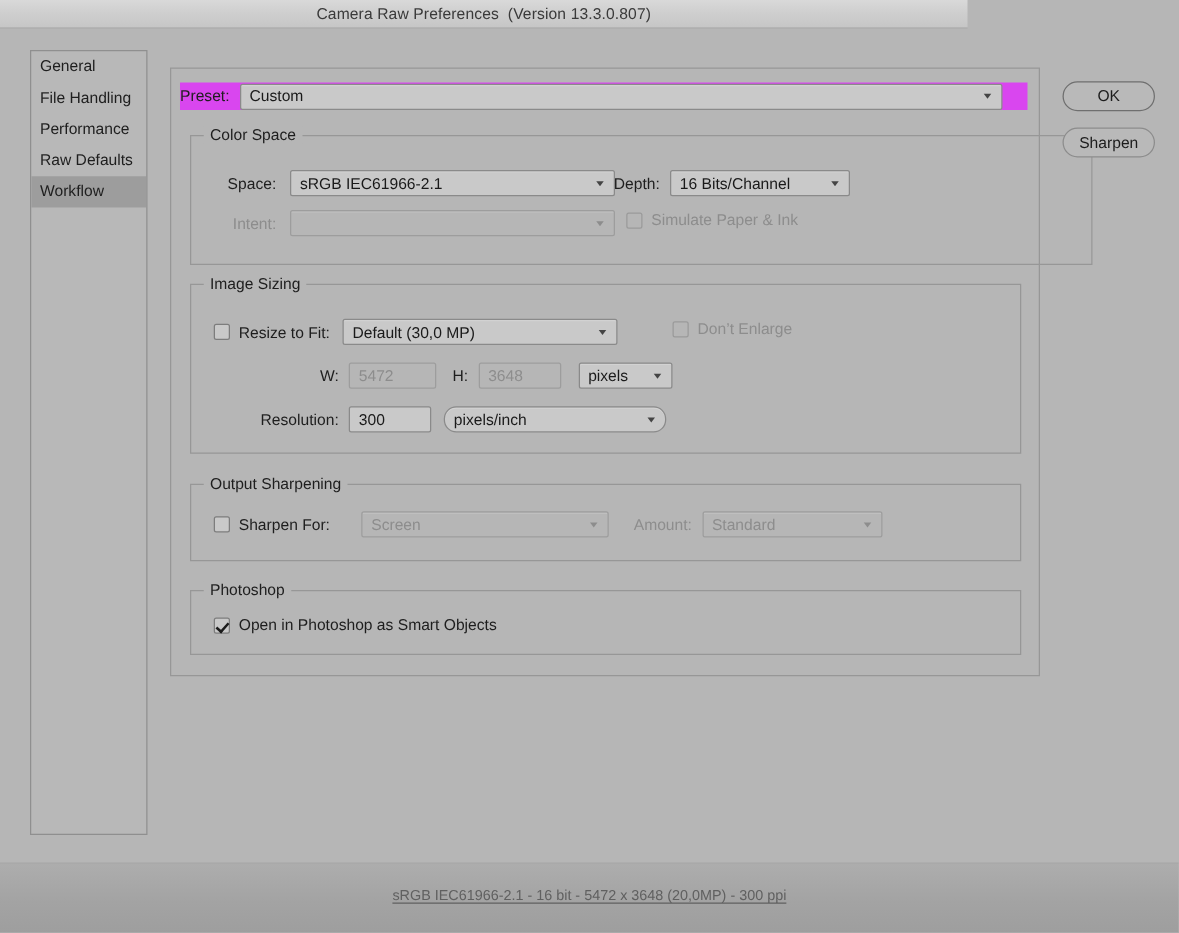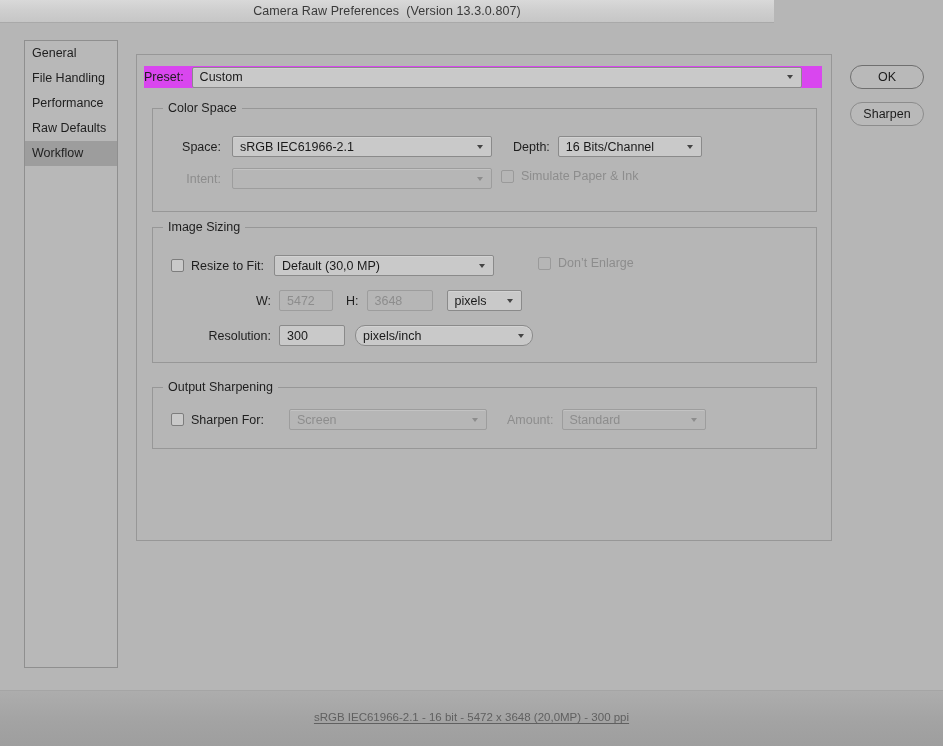--- a/index.html
+++ b/index.html
@@ -124,21 +124,21 @@
   .fieldset > .legend {
     position: absolute;
     left: 10px; top: -8px;
     background: #b6b6b6;
     padding: 0 5px;
     font-size: 12.5px;
     color: #1e1e1e;
     white-space: nowrap;
   }
 
-  #fs-colorspace { left: 152px; top: 85px; width: 665px; height: 104px; }
+  #fs-colorspace { left: 152px; top: 85px; width: 722px; height: 104px; }
   #fs-imagesizing { left: 152px; top: 204px; width: 665px; height: 136px; }
   #fs-sharpening  { left: 152px; top: 364px; width: 665px; height: 62px; }
   #fs-photoshop   { left: 152px; top: 449px; width: 665px; height: 52px; }
 
   
   .lbl {
     font-size: 12.5px;
     color: #1e1e1e;
     white-space: nowrap;
   }
@@ -281,21 +281,21 @@
       <span class="legend">Color Space</span>
 
       <div class="row" style="left:16px; top:27px;">
         <span class="lbl" style="width:52px; text-align:right; display:inline-block;">Space:</span>
         <div class="select" style="width:260px; margin-left:11px;">
           <span>sRGB IEC61966-2.1</span>
           <span class="chev"></span>
         </div>
       </div>
 
-      <div class="row" style="left:360px; top:27px;">
+      <div class="row" style="left:338px; top:27px;">
         <span class="lbl">Depth:</span>
         <div class="select" style="width:144px; margin-left:8px;">
           <span>16 Bits/Channel</span>
           <span class="chev"></span>
         </div>
       </div>
 
       <div class="row" style="left:16px; top:59px;">
         <span class="lbl dim" style="width:52px; text-align:right; display:inline-block;">Intent:</span>
         <div class="select disabled" style="width:260px; margin-left:11px;">
@@ -322,21 +322,21 @@
         </div>
       </div>
 
       <div class="row" style="left:385px; top:28px;">
         <span class="cb disabled"></span>
         <span class="lbl dim">Don’t Enlarge</span>
       </div>
 
       <div class="row" style="left:18px; top:62px;">
         <span class="lbl" style="width:100px; text-align:right; display:inline-block;">W:</span>
-        <div class="field disabled" style="width:54px; margin-left:8px;">
+        <div class="field disabled" style="width:70px; margin-left:8px;">
           <span>5472</span>
         </div>
         <span class="lbl" style="margin-left:13px;">H:</span>
         <div class="field disabled" style="width:66px; margin-left:8px;">
           <span>3648</span>
         </div>
         <div class="select" style="width:75px; margin-left:14px;text-align:center;">
           <span>pixels</span>
           <span class="chev"></span>
         </div>
@@ -365,20 +365,28 @@
           <span class="chev"></span>
         </div>
         <span class="lbl dim" style="margin-left:20px;">Amount:</span>
         <div class="select disabled" style="width:144px; margin-left:8px;">
           <span>Standard</span>
           <span class="chev"></span>
         </div>
       </div>
     </div>
 
+    <div class="fieldset" id="fs-photoshop">
+      <span class="legend">Photoshop</span>
+
+      <div class="row" style="left:18px; top:20px;">
+        <span class="cb checked"></span>
+        <span class="lbl">Open in Photoshop as Smart Objects</span>
+      </div>
+    </div>
 
     <div class="pill" id="btn-ok">
       <span>OK</span>
     </div>
     <div class="pill" id="btn-cancel">
       <span>Sharpen</span>
     </div>
 
   </div>
 

